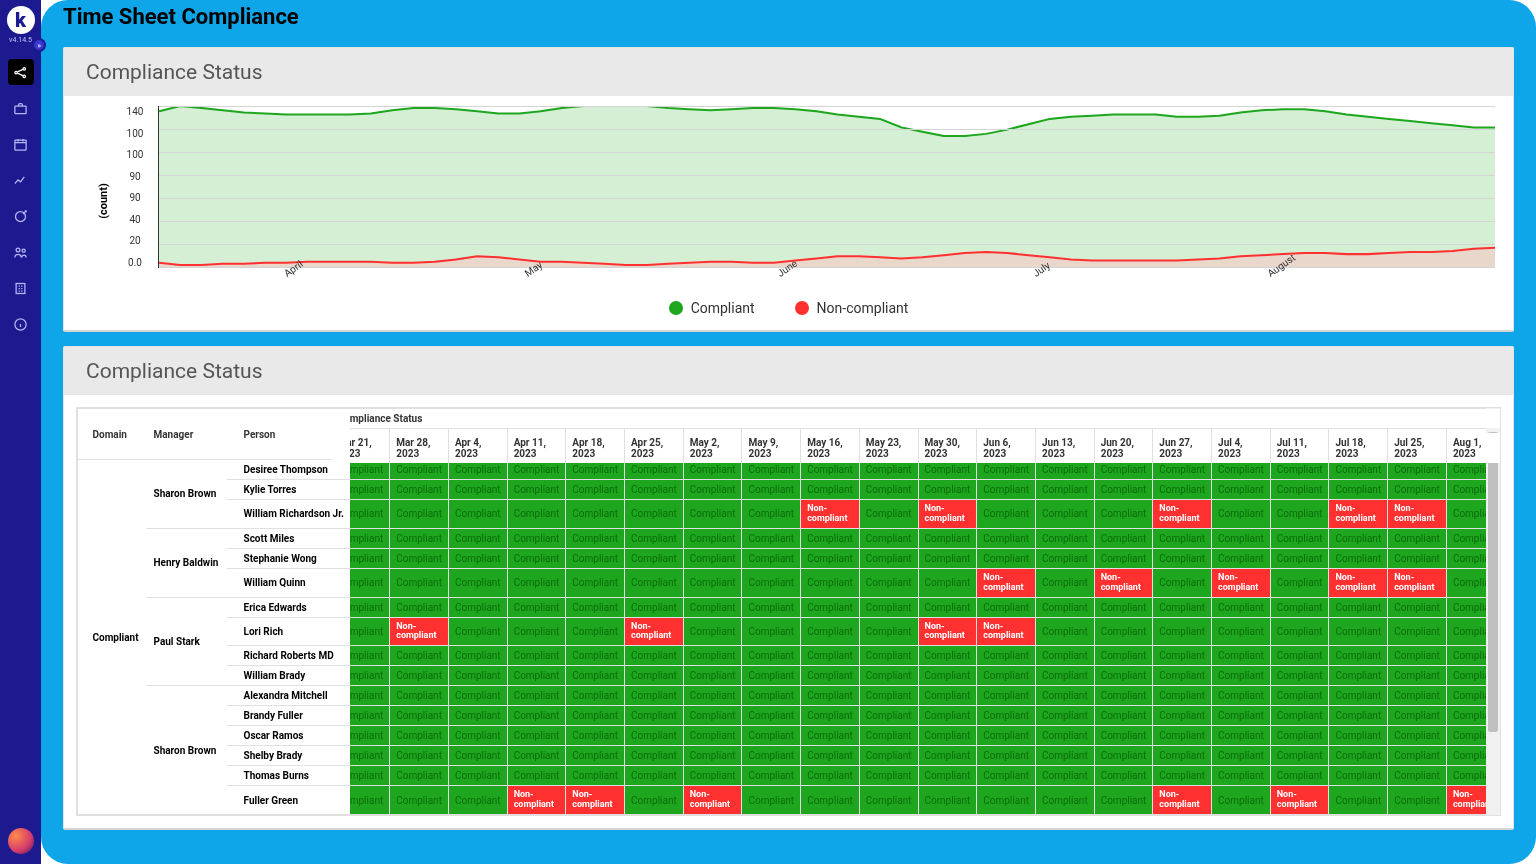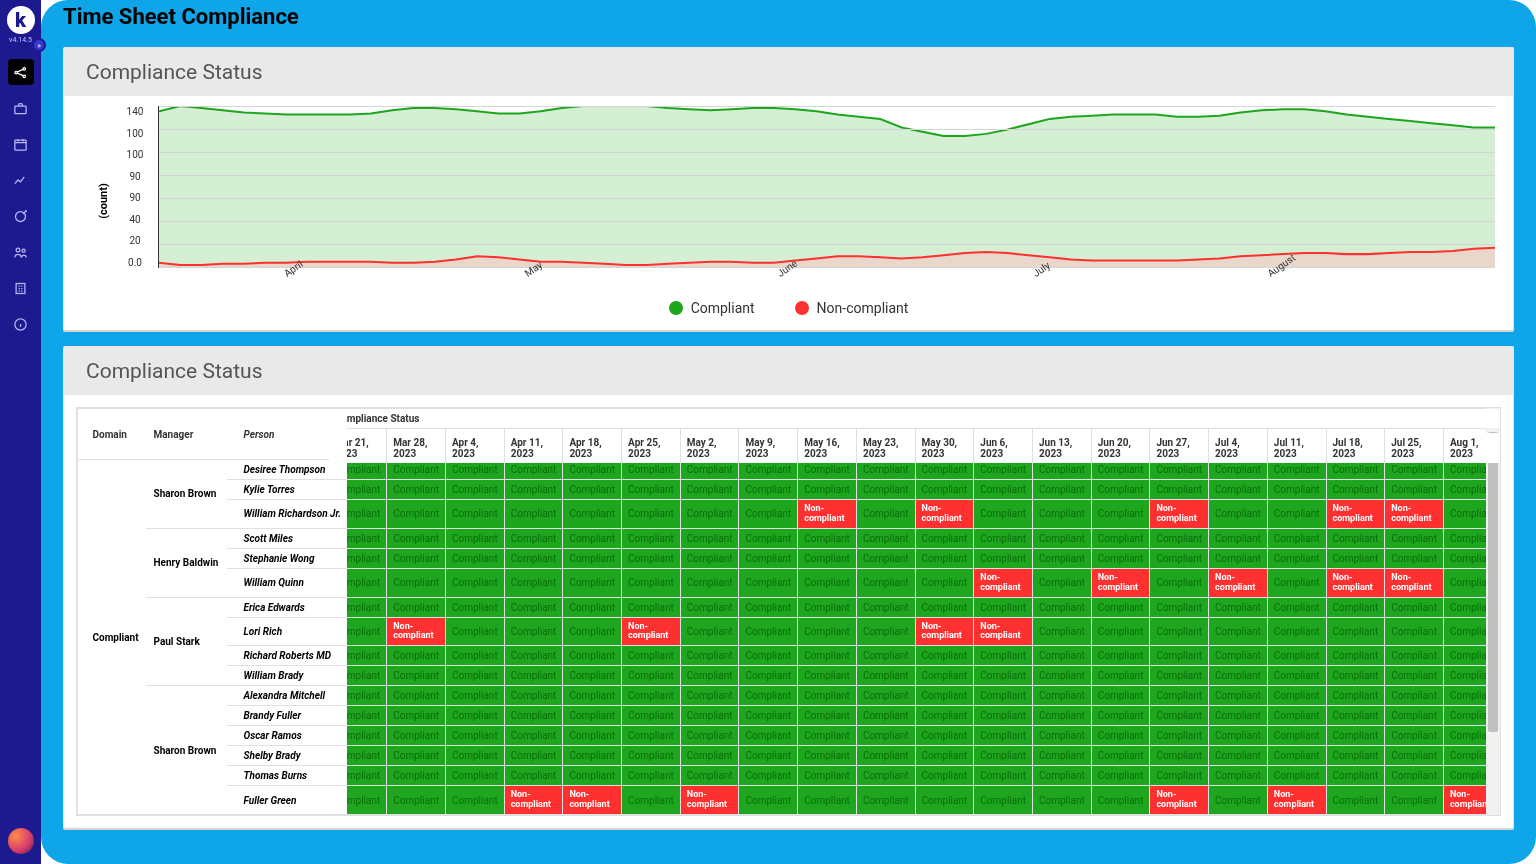--- a/index.html
+++ b/index.html
@@ -44,21 +44,21 @@
 
 .table-wrap { position: relative; overflow: auto; max-height: 430px; border: 1px solid #e0e0e0; }
 .tbl { border-collapse: collapse; font-size: 10.5px; }
 .tbl th, .tbl td { border: 1px solid #e0e0e0; padding: 4px 6px; background: #fff; text-align: left; vertical-align: middle; }
 .tbl thead th { font-weight: 700; font-size: 10px; color: #333; white-space: nowrap; position: sticky; background: #fff; z-index: 3; }
 .tbl thead tr:first-child th { top: 0; }
 .tbl thead tr:last-child th { top: 24px; }
 .tbl thead tr:first-child th.sticky-col { z-index: 5; }
 .col-domain { min-width: 60px; }
 .col-manager { min-width: 80px; margin-top: 16px; }
-.col-person { min-width: 100px; font-style: italic; }
+.col-person { min-width: 100px; }
 .sticky-col { position: sticky; background: #fff; z-index: 2; }
 .sticky-0 { left: 9px; }
 .sticky-1 { left: 70px; }
 .sticky-2 { left: 160px; }
 .cell-c { background: #1ea61e !important; color: #0a6d0a; text-align: center; font-size: 10px; padding: 4px 2px; white-space: nowrap; min-width: 50px; }
 .cell-nc { background: #ff3030 !important; color: #fff; text-align: center; font-size: 9px; font-weight: 700; line-height: 1.1; padding: 2px 2px; min-width: 50px; }
 .tbl td.rowhead { font-weight: 700; font-size: 10px; white-space: nowrap; }
 .tbl td.rowhead-center { vertical-align: middle; }
 .th-super { font-weight: 700; }
 .scrollbar-gutter { position:absolute; right:0; top:0; bottom:0; width:14px; background:#f1f1f1; }

